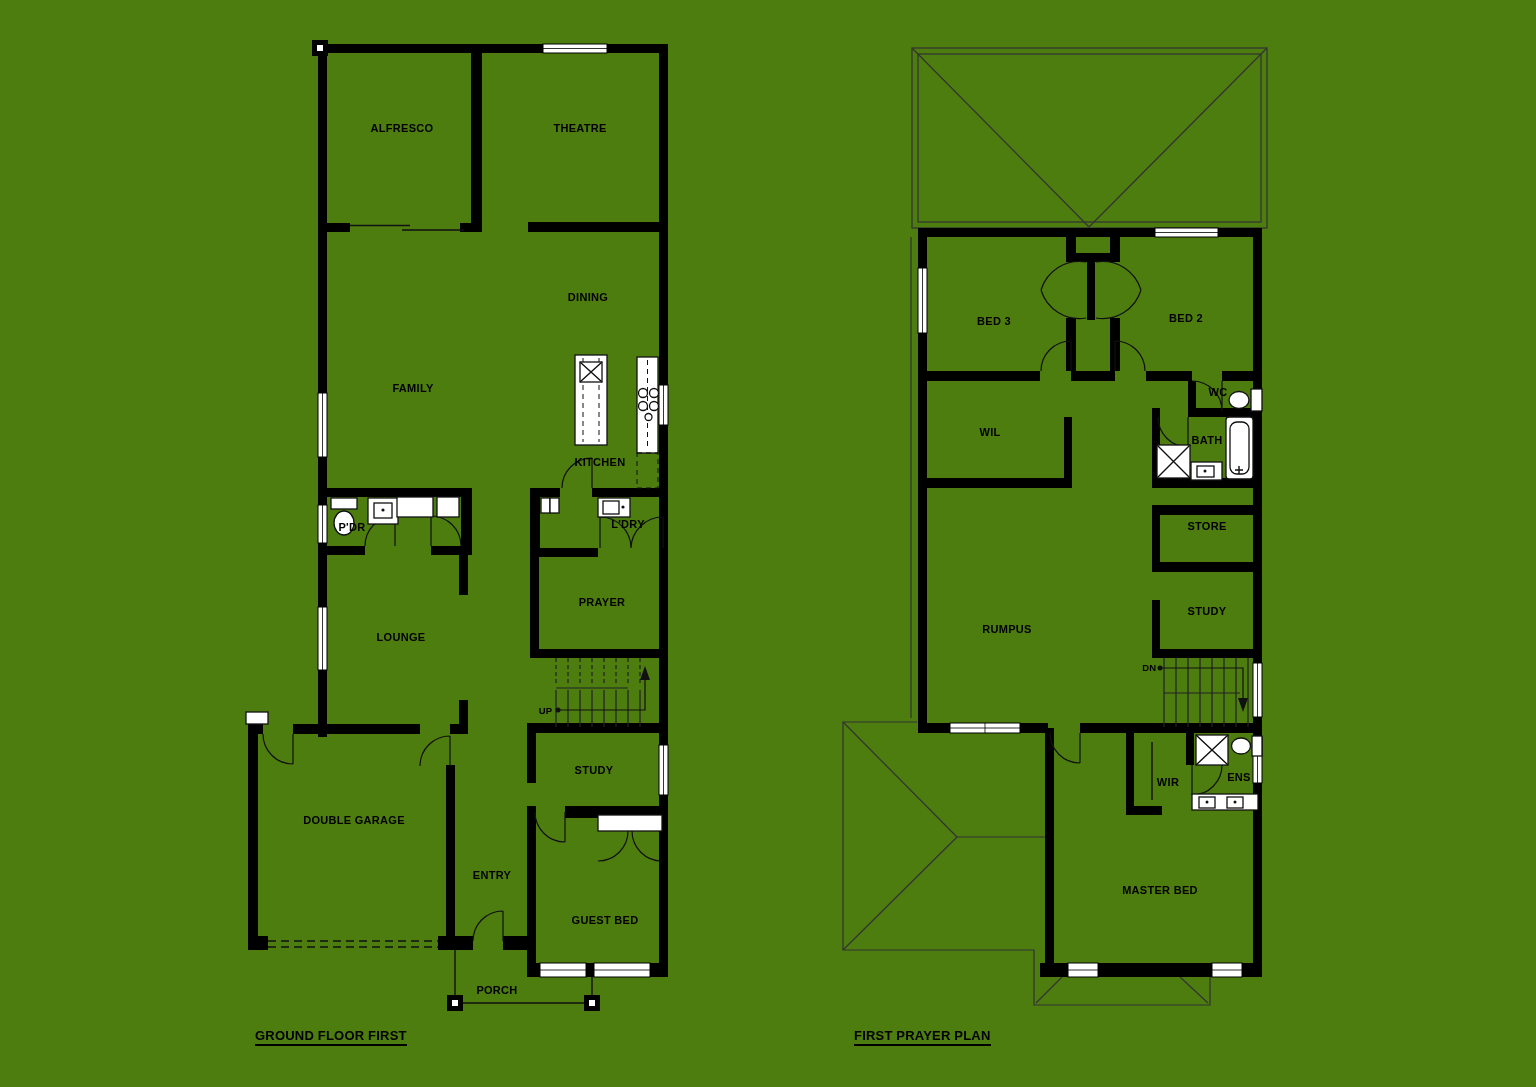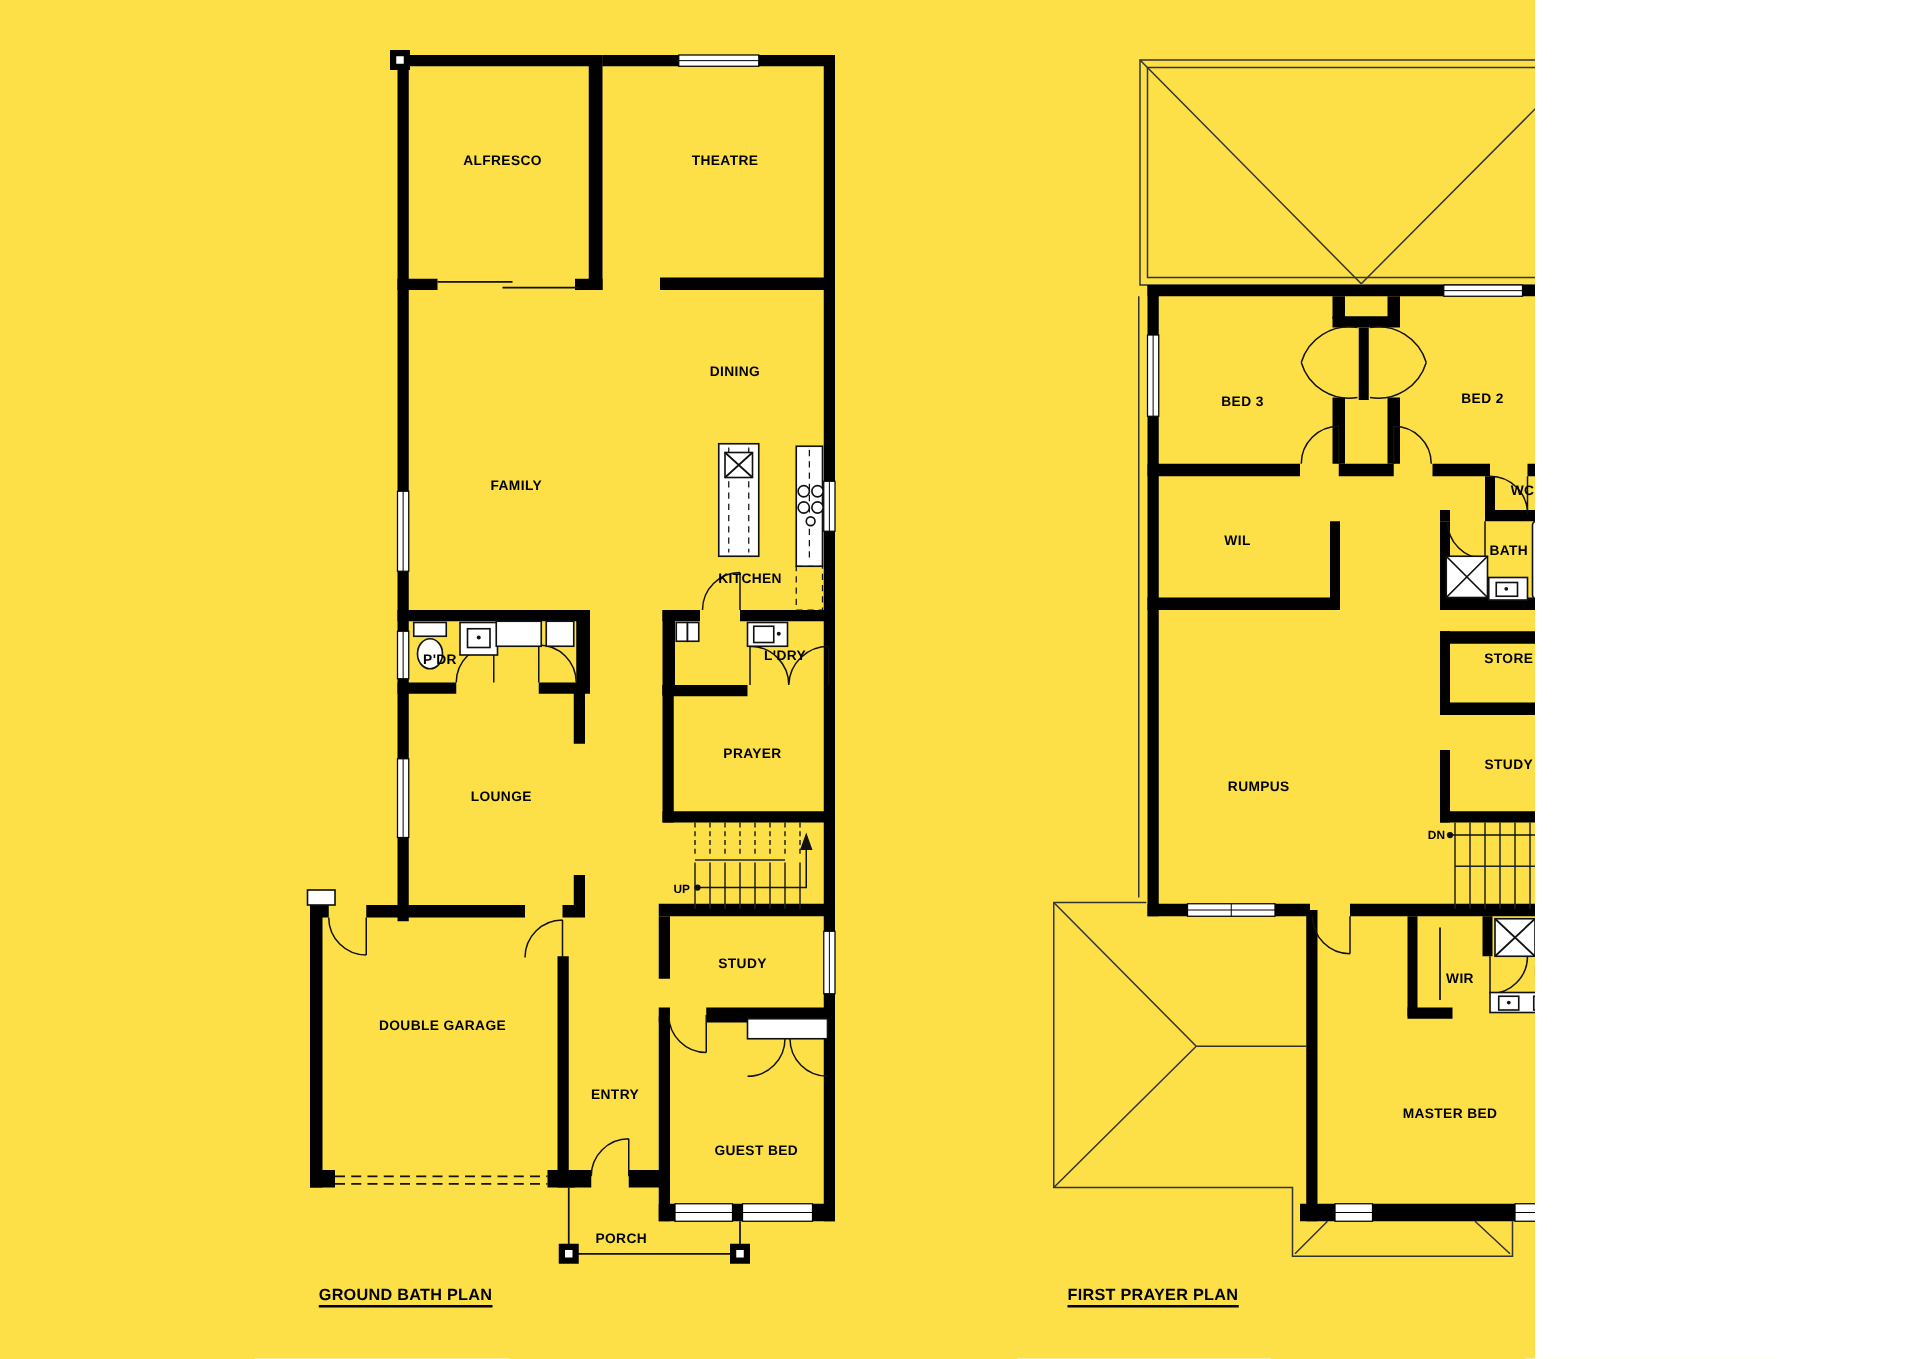--- a/index.html
+++ b/index.html
@@ -1,16 +1,16 @@
 <!DOCTYPE html>
 <html><head>
 <meta charset="utf-8">
 <style>
   html,body{margin:0;padding:0;background:#fff;}
-  .canvas{position:relative;width:1228px;height:1087px;background:#fde047;overflow:hidden;
+  .canvas{position:relative;width:1536px;height:1087px;background:#4d7c0f;overflow:hidden;
           font-family:"Liberation Sans",sans-serif;}
   .canvas svg{position:absolute;left:0;top:0;}
   .plan-title{position:absolute;font-weight:bold;font-size:13px;letter-spacing:.2px;color:#000;
               border-bottom:2px solid #000;padding-bottom:1px;white-space:nowrap;}
   #gf-title{left:255px;top:1028px;}
   #ff-title{left:854px;top:1028px;}
   .rl{font-family:"Liberation Sans",sans-serif;font-weight:bold;font-size:11px;letter-spacing:.3px;fill:#000;}
   .rs{font-family:"Liberation Sans",sans-serif;font-weight:bold;font-size:9.5px;fill:#000;}
   .wall{fill:#000;stroke:none;}
   .thin{fill:none;stroke:#111;stroke-width:1.4;}
@@ -434,15 +434,15 @@
       <text class="rl" x="1207" y="615">STUDY</text>
       <text class="rl" x="1007" y="633">RUMPUS</text>
       <text class="rs" x="1156" y="671" text-anchor="end">DN</text>
       <text class="rl" x="1168" y="786">WIR</text>
       <text class="rl" x="1239" y="781">ENS</text>
       <text class="rl" x="1160" y="894">MASTER BED</text>
     </g>
   </g>
 </svg>
 
-  <div class="plan-title" id="gf-title">GROUND BATH PLAN</div>
+  <div class="plan-title" id="gf-title">GROUND FLOOR FIRST</div>
   <div class="plan-title" id="ff-title">FIRST PRAYER PLAN</div>
 </div>
 
 </body></html>

